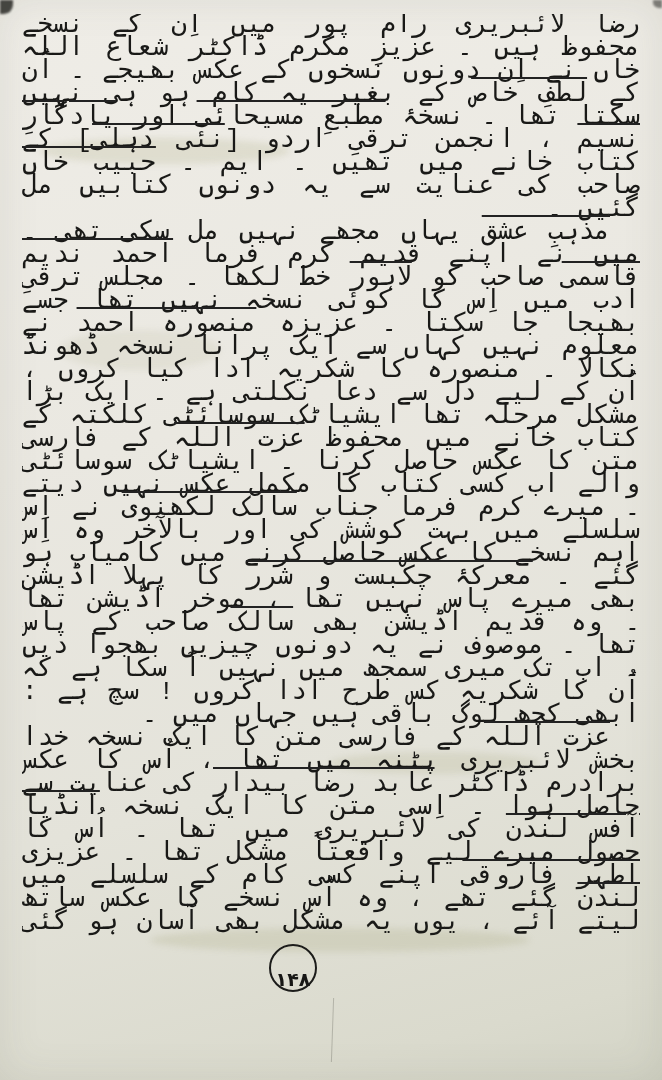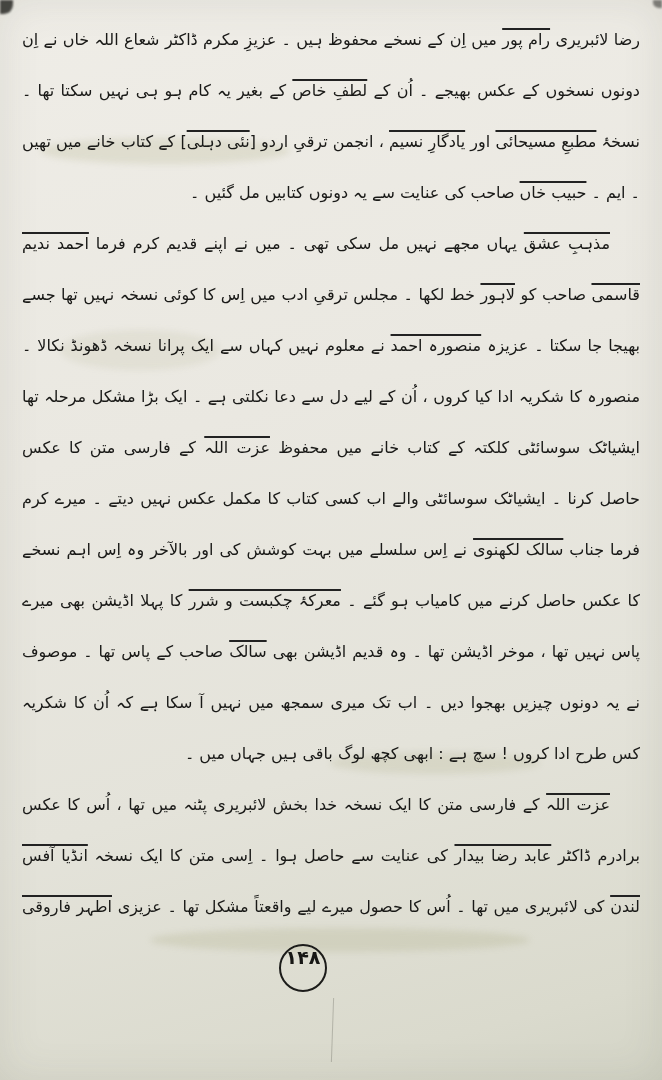--- a/index.html
+++ b/index.html
@@ -22,36 +22,37 @@
   .st2{left:330px;top:752px;width:210px;height:22px;background:rgba(150,148,95,.15);}
   .st3{left:150px;top:928px;width:380px;height:24px;background:rgba(150,148,95,.17);}
   .st4{left:60px;top:330px;width:160px;height:40px;background:rgba(150,148,95,.10);}
   .crease{position:absolute;left:332px;top:998px;width:1px;height:64px;background:rgba(60,60,50,.25);transform:rotate(2deg);}
   
   .text-block{
     position:absolute;top:14px;right:22px;left:22px;
     max-height:925px;overflow:hidden;
     direction:rtl;
     color:#191917;
-    font-size:16px;line-height:51px;
+    font-size:26px;line-height:23px;
     text-align:justify;
     text-align-last:right;
+    font-family:Liberation Mono, monospace;
   }
   .para{margin:0;}
   .para.indent{text-indent:30px;}
   .ov{
     text-decoration:overline;
     text-decoration-color:#222;
     text-decoration-thickness:1.5px;
   }
   
   .page-number-circle{
-    position:absolute;left:279px;top:944px;
+    position:absolute;left:269px;top:944px;
     width:44px;height:44px;border:2px solid #1c1c1a;border-radius:50%;
-    display:flex;align-items:flex-start;justify-content:center;
+    display:flex;align-items:flex-end;justify-content:center;
     color:#171715;font-size:19px;font-weight:bold;
     background:transparent;
   }
 </style>
 </head>
 <body>
 
 <div class="page">
 
   <div class="corner-smudge corner-tl"></div>

